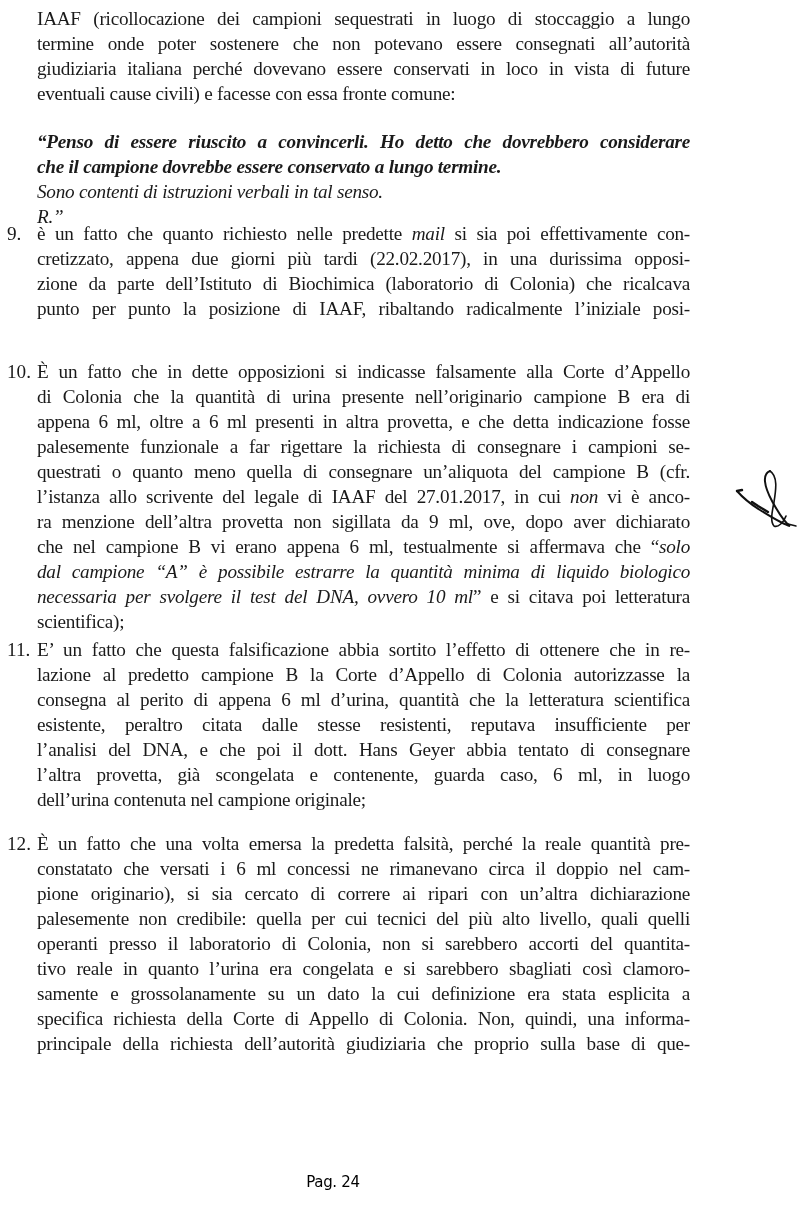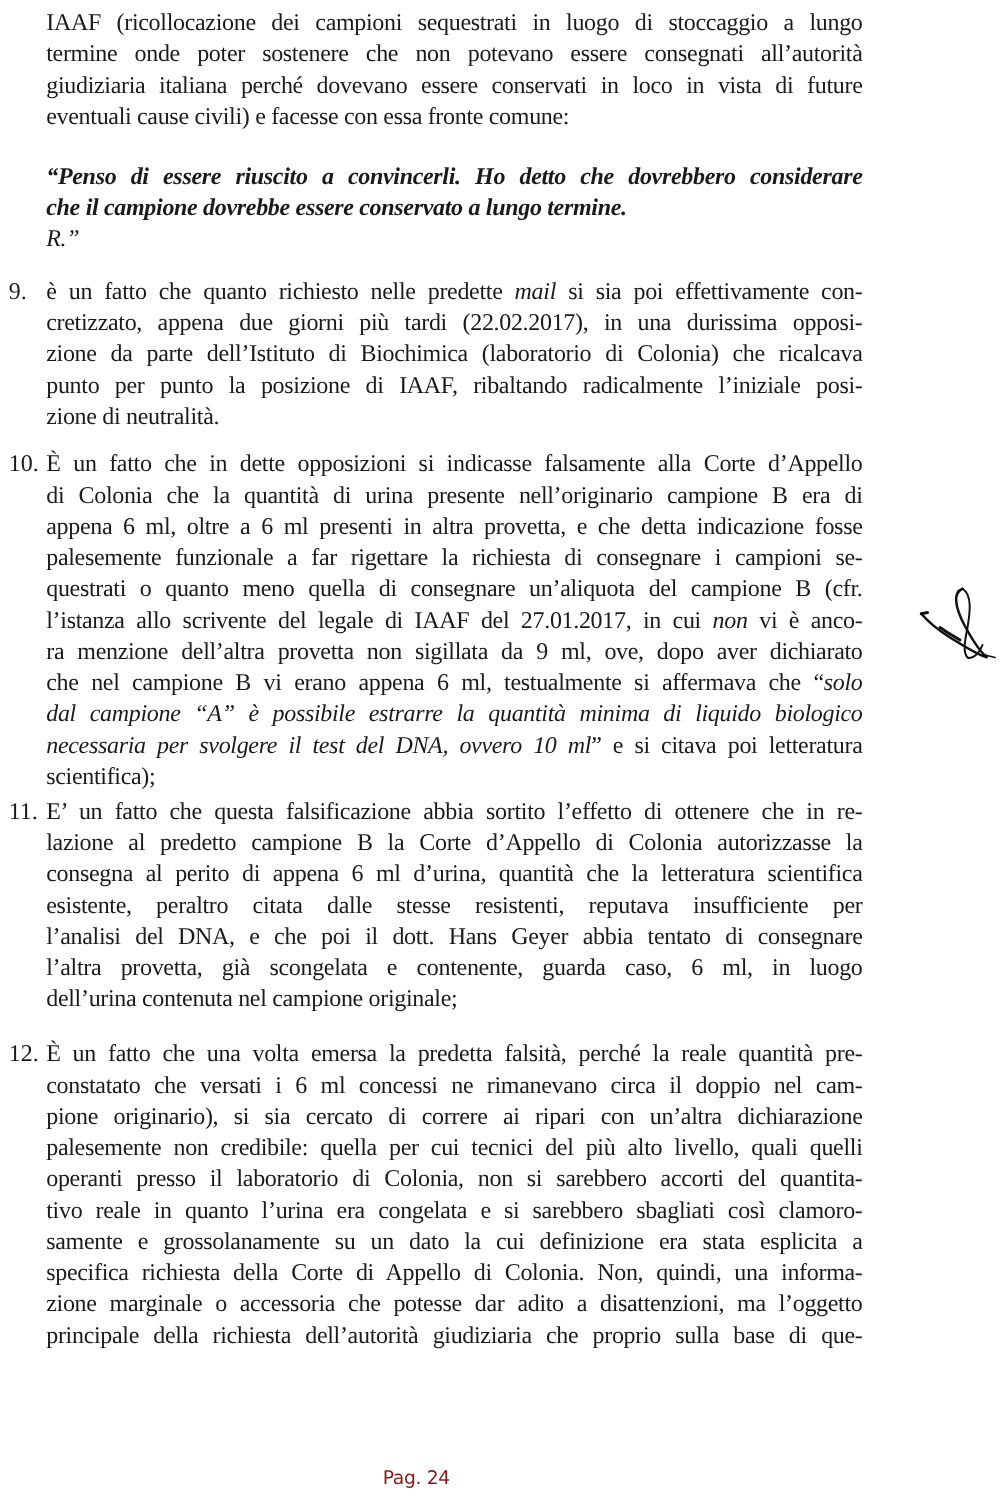--- a/index.html
+++ b/index.html
@@ -56,21 +56,21 @@
     .it { font-style: italic; }
     .footer {
       position: absolute;
       left: 0;
       width: 666px;
       top: 1173px;
       text-align: center;
       font-family: "DejaVu Sans", "Liberation Sans", sans-serif;
       font-size: 15px;
       letter-spacing: -0.3px;
-      color: #7f1d1d;
+      color: #000000;
     }
     .signature {
       position: absolute;
       left: 732px;
       top: 466px;
       width: 70px;
       height: 70px;
     }
   </style>
 </head>
@@ -81,30 +81,30 @@
   <div class="block" id="intro-block" style="top: 6px;">
     <div class="line">IAAF (ricollocazione dei campioni sequestrati in luogo di stoccaggio a lungo</div>
     <div class="line">termine onde poter sostenere che non potevano essere consegnati all’autorità</div>
     <div class="line">giudiziaria italiana perché dovevano essere conservati in loco in vista di future</div>
     <div class="line last">eventuali cause civili) e facesse con essa fronte comune:</div>
   </div>
 
   <div class="block quote" style="top: 113px; margin-top: 16px;">
     <div class="line bold">“Penso di essere riuscito a convincerli. Ho detto che dovrebbero considerare</div>
     <div class="line bold last">che il campione dovrebbe essere conservato a lungo termine.</div>
+    <div class="line last">Sono contenti di istruzioni verbali in tal senso.</div>
     <div class="line last">R.”</div>
   </div>
 
   <div class="block" id="item-9" style="top: 221px;">
       <div class="num">9.</div>
       <div class="line">è un fatto che quanto richiesto nelle predette <span class="it">mail</span> si sia poi effettivamente con-</div>
       <div class="line">cretizzato, appena due giorni più tardi (22.02.2017), in una durissima opposi-</div>
       <div class="line">zione da parte dell’Istituto di Biochimica (laboratorio di Colonia) che ricalcava</div>
       <div class="line">punto per punto la posizione di IAAF, ribaltando radicalmente l’iniziale posi-</div>
-      <div class="line last">zione di neutralità.</div>
     </div>
   <div class="block" id="item-10" style="top: 359px;">
       <div class="num">10.</div>
       <div class="line">È un fatto che in dette opposizioni si indicasse falsamente alla Corte d’Appello</div>
       <div class="line">di Colonia che la quantità di urina presente nell’originario campione B era di</div>
       <div class="line">appena 6 ml, oltre a 6 ml presenti in altra provetta, e che detta indicazione fosse</div>
       <div class="line">palesemente funzionale a far rigettare la richiesta di consegnare i campioni se-</div>
       <div class="line">questrati o quanto meno quella di consegnare un’aliquota del campione B (cfr.</div>
       <div class="line">l’istanza allo scrivente del legale di IAAF del 27.01.2017, in cui <span class="it">non</span> vi è anco-</div>
       <div class="line">ra menzione dell’altra provetta non sigillata da 9 ml, ove, dopo aver dichiarato</div>
@@ -126,21 +126,20 @@
   <div class="block" id="item-12" style="top: 831px;">
       <div class="num">12.</div>
       <div class="line">È un fatto che una volta emersa la predetta falsità, perché la reale quantità pre-</div>
       <div class="line">constatato che versati i 6 ml concessi ne rimanevano circa il doppio nel cam-</div>
       <div class="line">pione originario), si sia cercato di correre ai ripari con un’altra dichiarazione</div>
       <div class="line">palesemente non credibile: quella per cui tecnici del più alto livello, quali quelli</div>
       <div class="line">operanti presso il laboratorio di Colonia, non si sarebbero accorti del quantita-</div>
       <div class="line">tivo reale in quanto l’urina era congelata e si sarebbero sbagliati così clamoro-</div>
       <div class="line">samente e grossolanamente su un dato la cui definizione era stata esplicita a</div>
       <div class="line">specifica richiesta della Corte di Appello di Colonia. Non, quindi, una informa-</div>
-      <div class="line">zione marginale o accessoria che potesse dar adito a disattenzioni, ma l’oggetto</div>
       <div class="line">principale della richiesta dell’autorità giudiziaria che proprio sulla base di que-</div>
     </div>
 
   <svg class="signature" viewBox="0 0 70 70">
     <path d="M38 5 C30 8, 32 20, 40 35 C46 46, 52 56, 58 60 C50 58, 38 50, 28 44 C20 39, 12 33, 5 25" fill="none" stroke="#111" stroke-width="2" stroke-linecap="round"></path>
     <path d="M38 5 C46 10, 44 24, 42 36 C40 46, 38 56, 42 60 C46 62, 52 56, 54 50" fill="none" stroke="#111" stroke-width="1.6" stroke-linecap="round"></path>
     <path d="M5 25 L10 24 M20 36 L26 40 L36 46" fill="none" stroke="#111" stroke-width="2.4" stroke-linecap="round"></path>
     <path d="M56 58 L64 60" fill="none" stroke="#111" stroke-width="1.4" stroke-linecap="round"></path>
   </svg>
 

